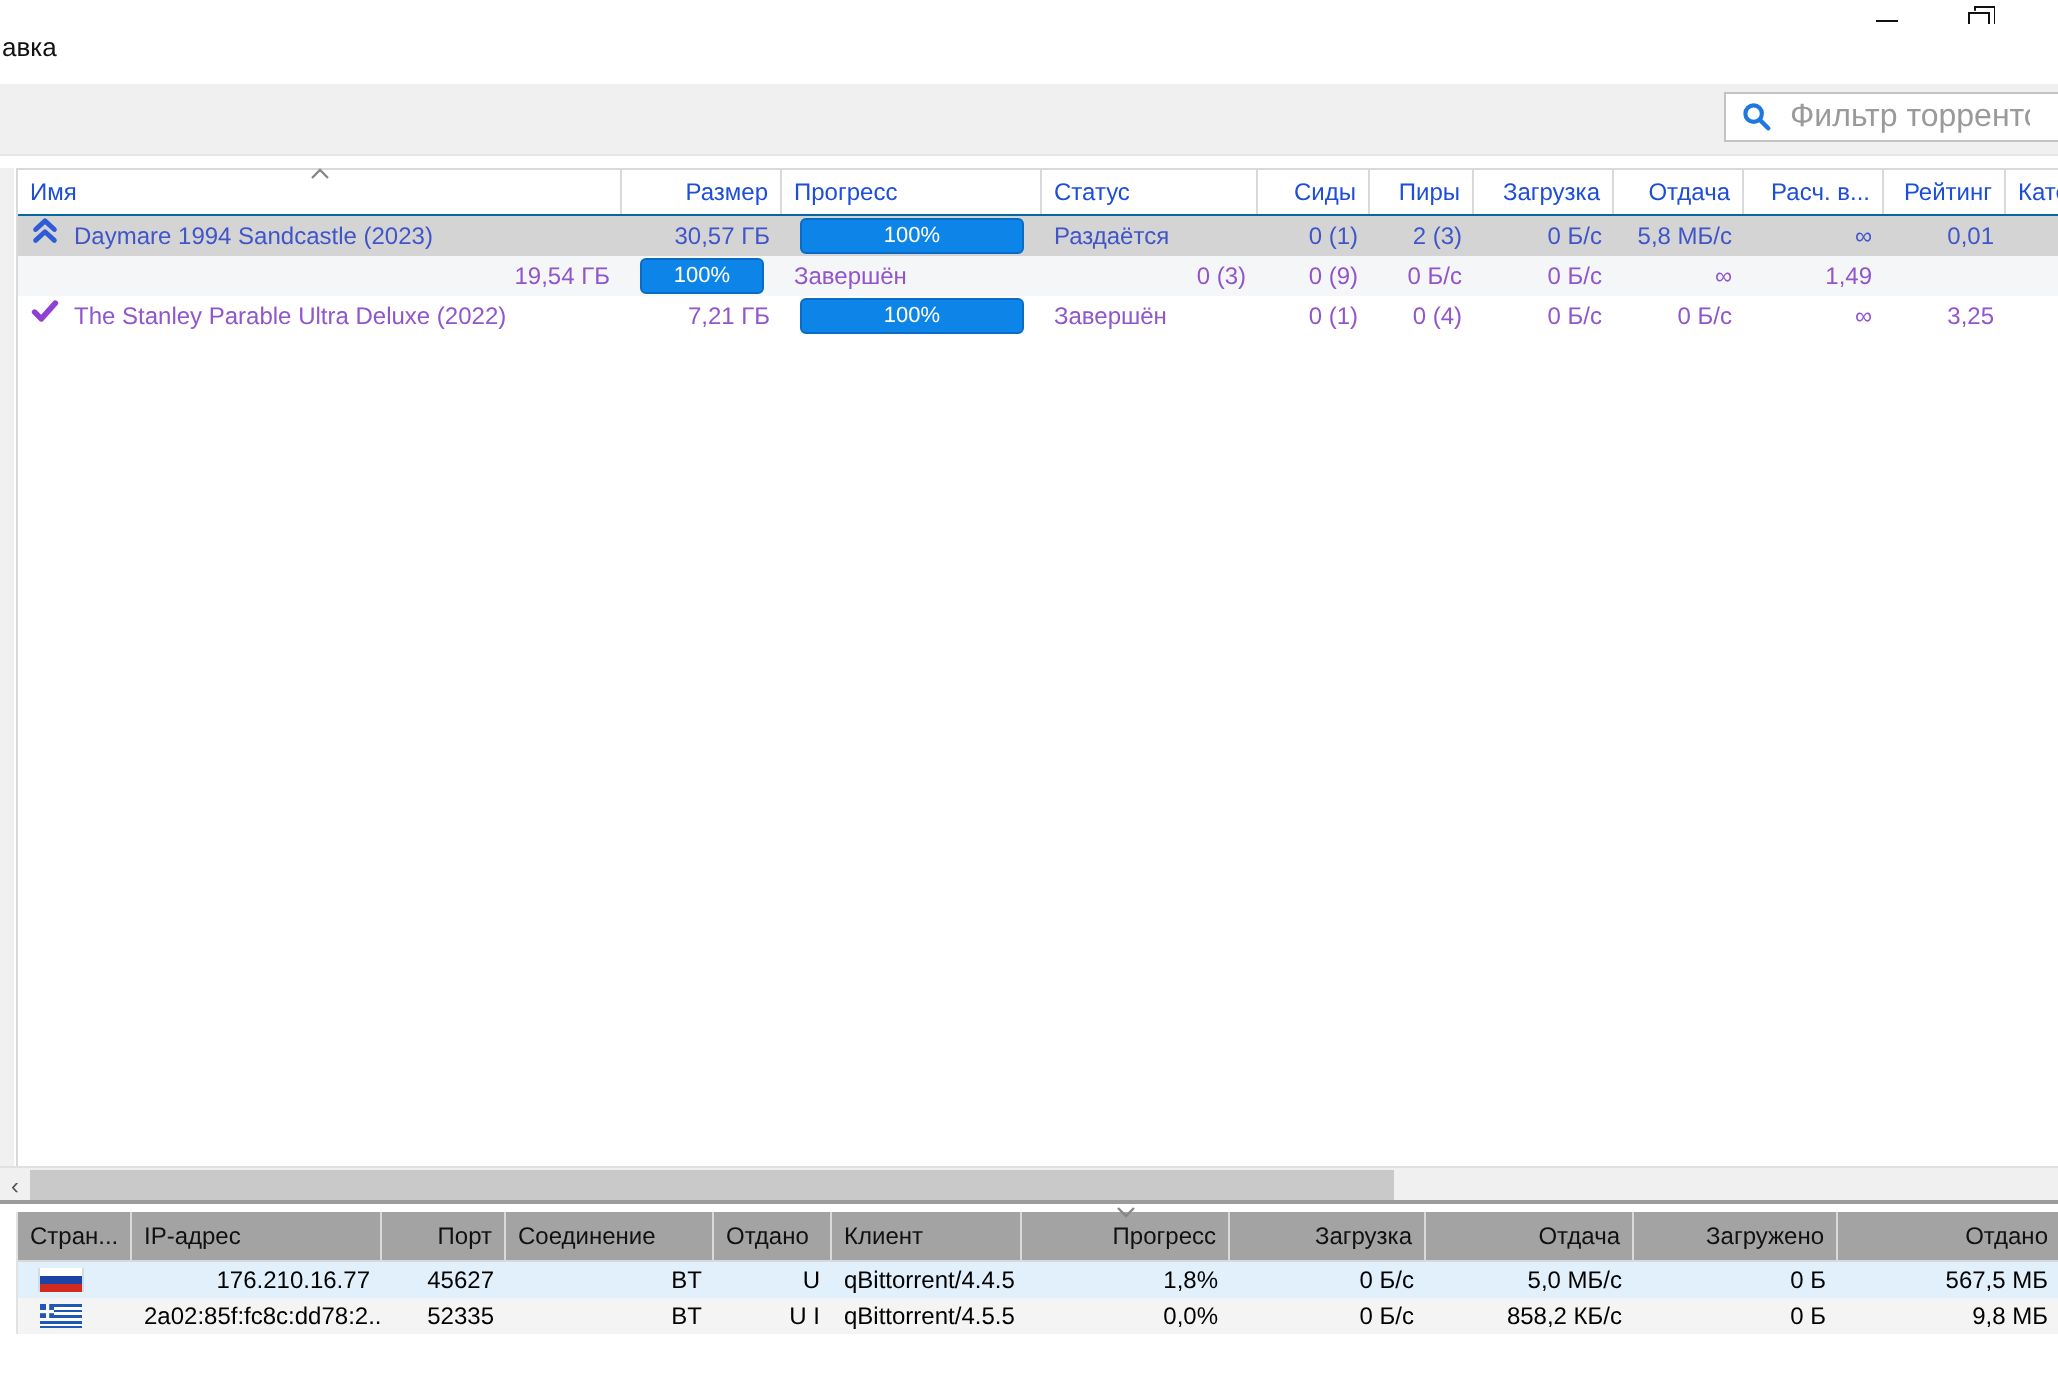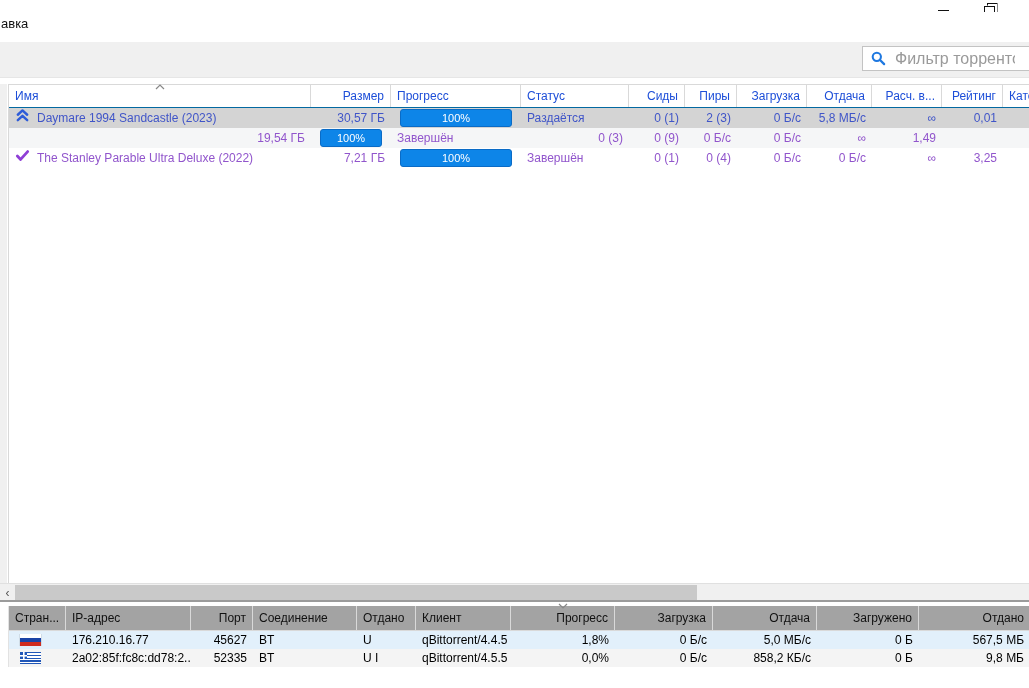--- a/index.html
+++ b/index.html
@@ -58,21 +58,21 @@
 
   
   .peer-panel{position:absolute;left:0;top:604px;width:1029px;height:84px;background:#fff;}
   .peer-table{position:absolute;left:8px;top:2px;width:1021px;border-left:1px solid #e2e2e2;}
   .p-grid{display:grid;grid-template-columns:57px 125px 62px 104px 59px 95px 104px 98px 104px 102px 1fr;align-items:center;}
   .p-header{height:24px;background:#a3a3a3;border-bottom:1px solid #d9d9d9;position:relative;color:#111;}
   .p-header .hcell{height:24px;line-height:24px;border-right:1px solid #d9d9d9;padding:0 6px;box-sizing:border-box;overflow:hidden;white-space:nowrap;cursor:default;}
   .p-header .hcell:last-child{border-right:none;}
   .sort-desc{position:absolute;left:548px;top:-4px;color:#777;}
   .p-row{height:18px;cursor:default;color:#000;}
-  .p-row .cell{padding:0 6px;overflow:hidden;white-space:nowrap;line-height:18px;box-sizing:border-box;}
+  .p-row .cell{padding:0 6px;overflow:hidden;white-space:nowrap;line-height:18px;box-sizing:border-box;text-align:right;}
   .p-row1{background:#e2f0fb;}
   .p-row2{background:#f4f4f4;}
   .flag{width:21px;height:12px;margin-left:5px;position:relative;}
   .flag-ru{background:linear-gradient(to bottom,#ffffff 0 33%,#1b44a6 33% 66%,#d02b1e 66% 100%);box-shadow:0 0 0 1px rgba(0,0,0,0.08);}
   .flag-gr{background:repeating-linear-gradient(to bottom,#2157b8 0 1.4px,#ffffff 1.4px 2.8px);}
   .flag-gr::before{content:"";position:absolute;left:0;top:0;width:7px;height:7px;
     background:linear-gradient(#fff,#fff) center/100% 1.6px no-repeat,linear-gradient(#fff,#fff) center/1.6px 100% no-repeat,#2157b8;}
 </style>
 </head>
 <body>

